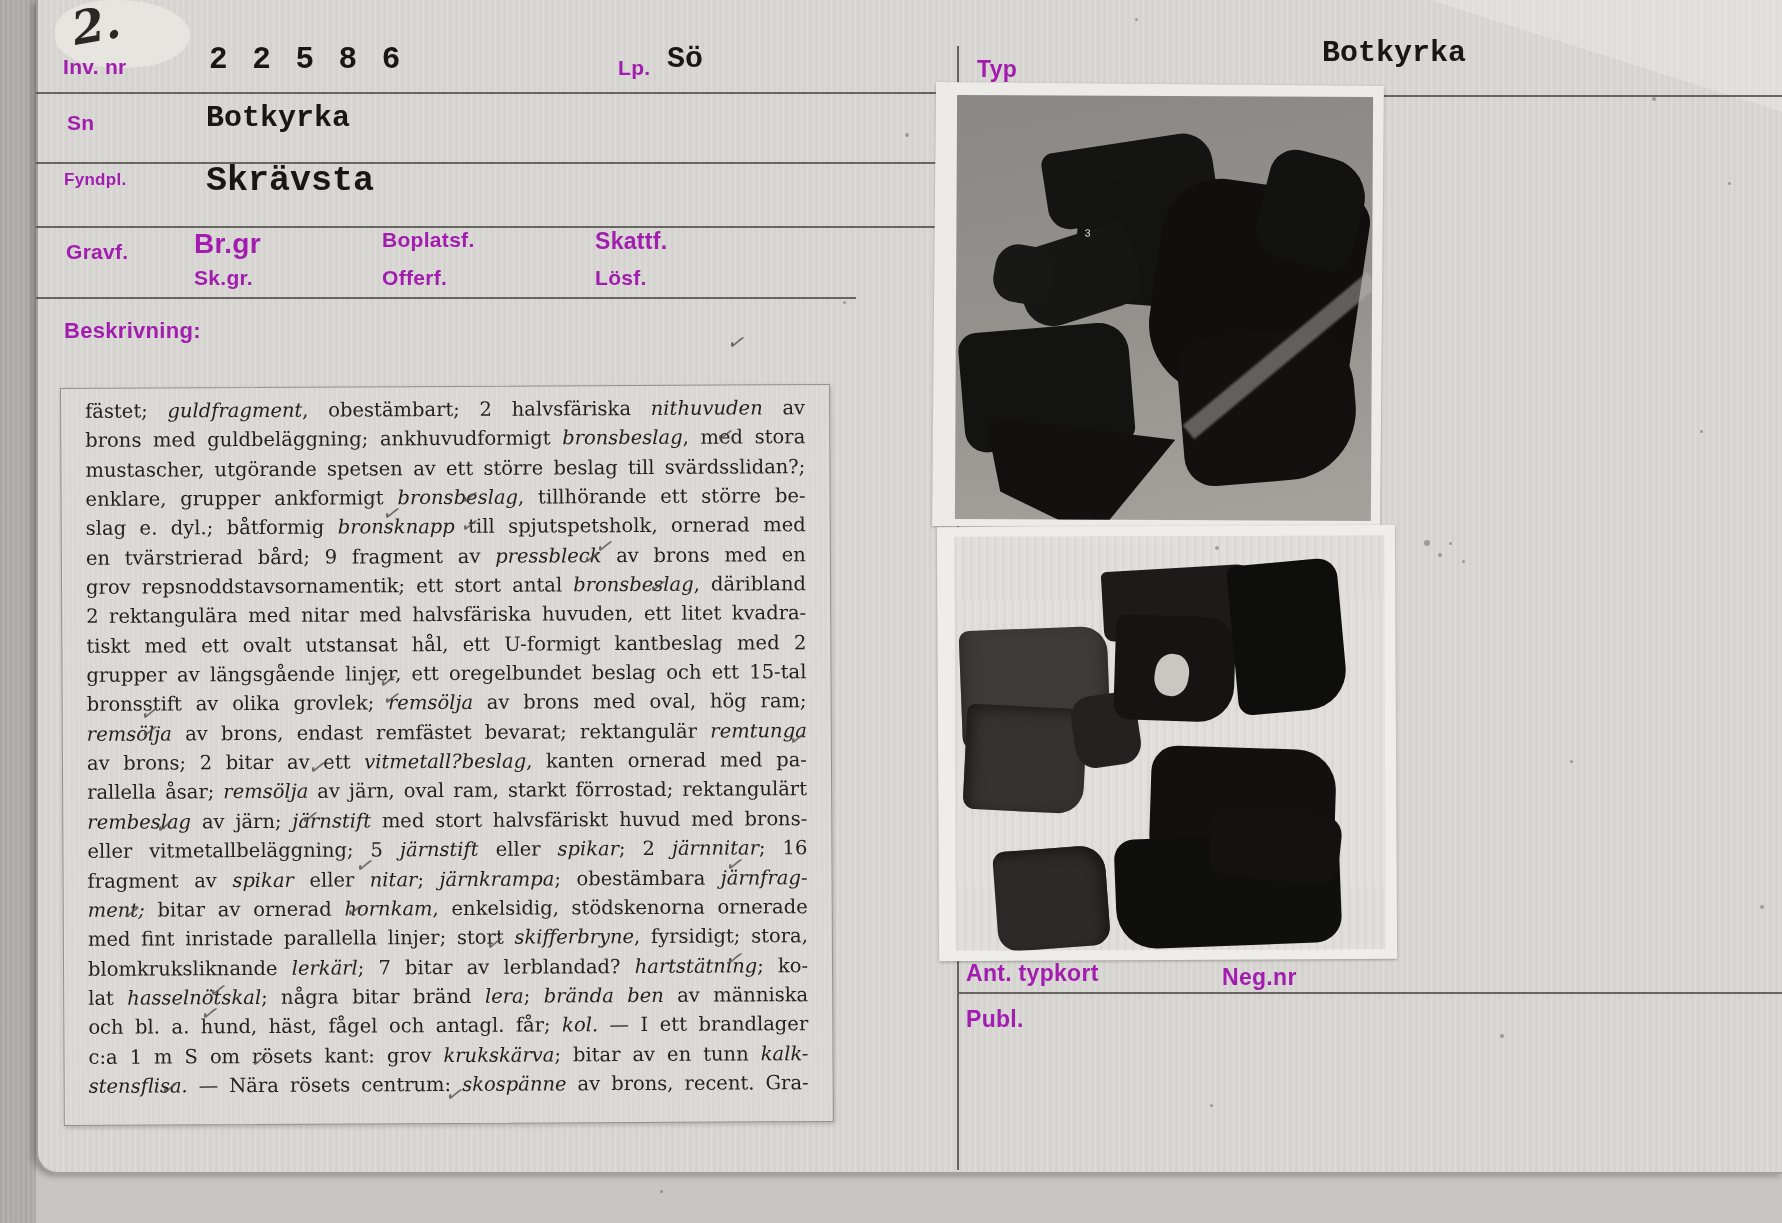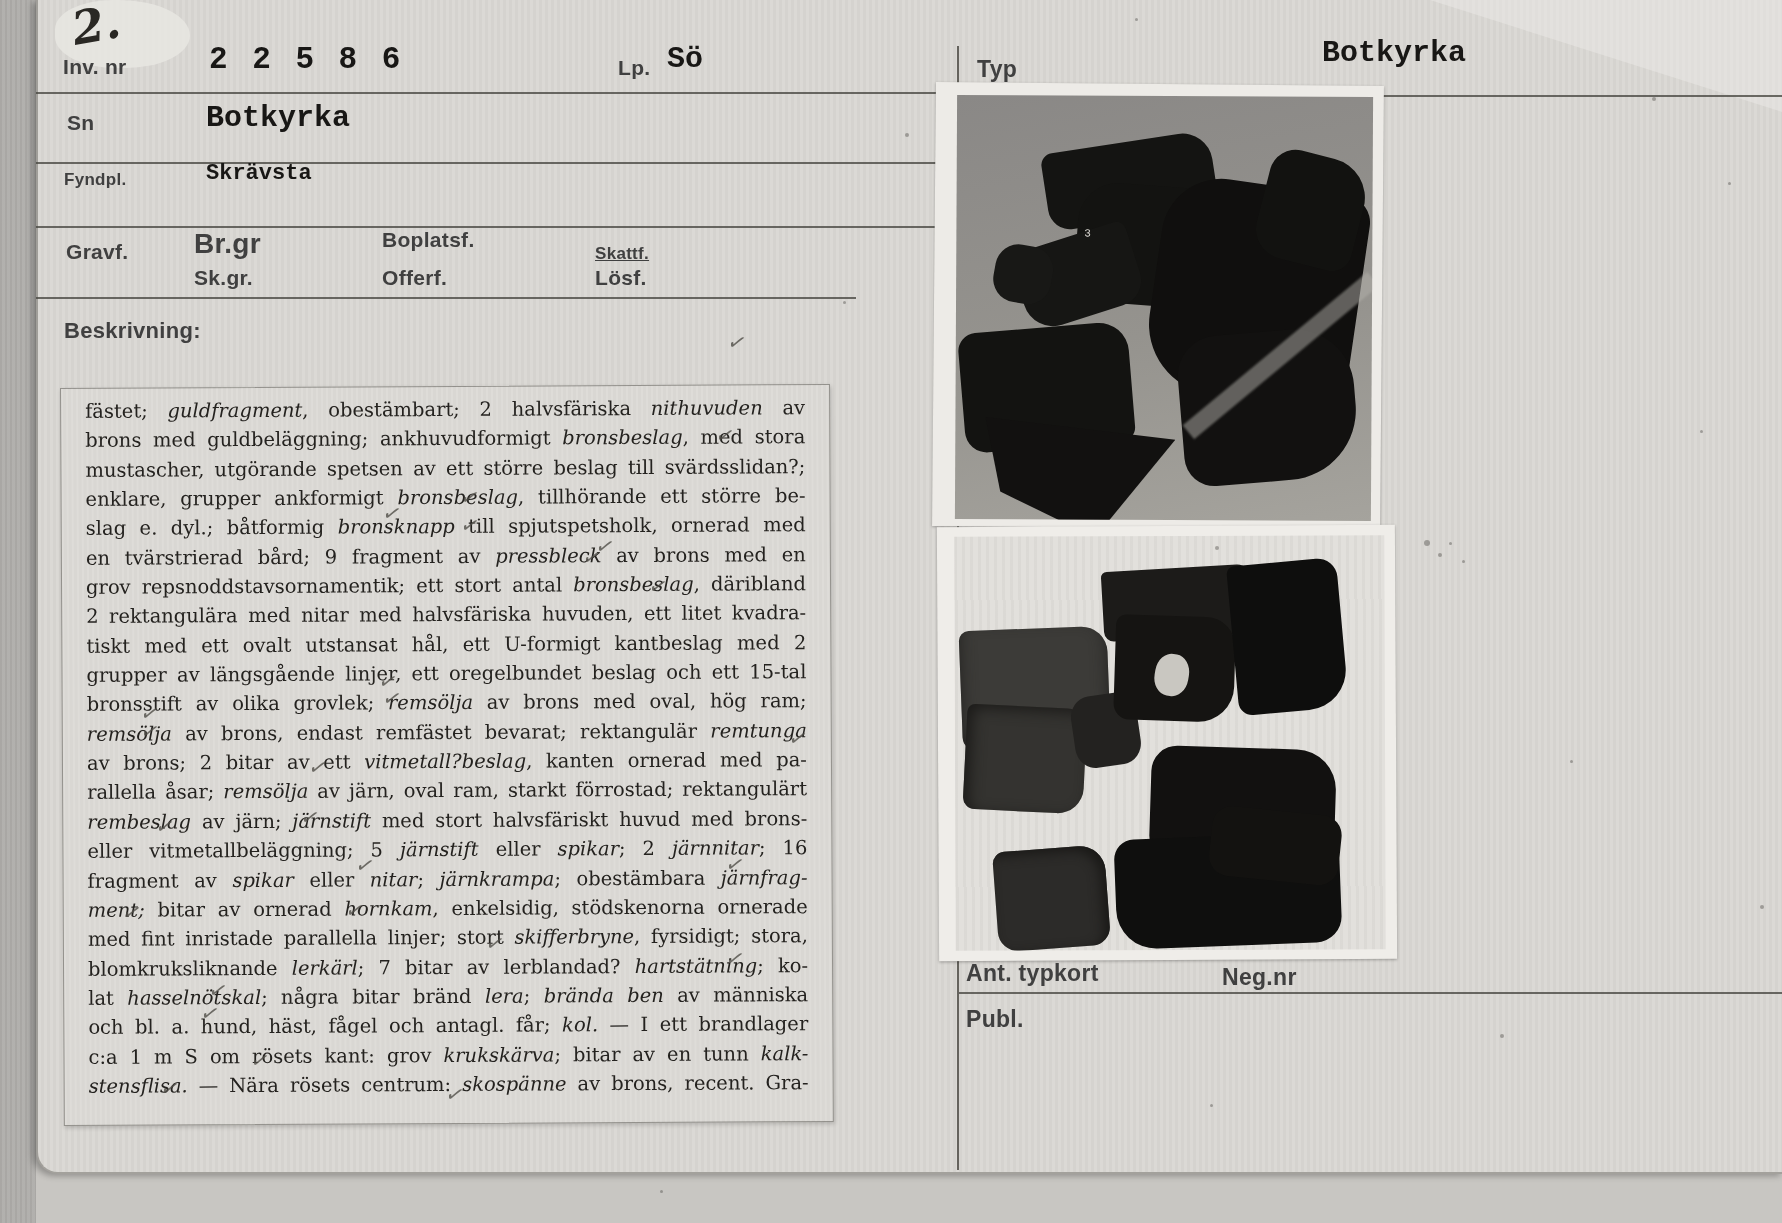--- a/index.html
+++ b/index.html
@@ -10,21 +10,21 @@
   .card{position:absolute;left:36px;top:0;width:1746px;height:1172px;background:#d9d7d3;
         border-bottom-left-radius:22px;border-left:2px solid #a09e99;border-bottom:2px solid #a3a19c;
         box-shadow:-4px 2px 6px rgba(0,0,0,.28);
         background-image:repeating-linear-gradient(90deg,rgba(255,255,255,.05) 0 3px,rgba(0,0,0,.02) 3px 6px);}
   .corner-wedge{position:absolute;left:1430px;top:0;width:352px;height:112px;
         clip-path:polygon(100% 0,0 0,100% 100%);background:rgba(238,236,232,.45);}
   .whiteout{position:absolute;left:55px;top:0px;width:135px;height:68px;background:#e8e6e2;
         border-radius:45% 55% 50% 48%;opacity:.85;}
   .handwritten{position:absolute;font-family:"DejaVu Serif",serif;font-style:italic;font-weight:700;
         color:#2a2824;transform:rotate(-10deg);}
-  .lbl{position:absolute;font-weight:700;color:#404040;letter-spacing:.3px;}
+  .lbl{position:absolute;font-weight:700;color:#a21caf;letter-spacing:.3px;}
   .typed{position:absolute;font-family:"Liberation Mono",monospace;font-weight:700;color:#181715;}
   .hline{position:absolute;height:2px;background:#47453f;opacity:.78;}
   .vline{position:absolute;width:2px;background:#47453f;opacity:.8;}
   .desc-paper{position:absolute;left:60px;top:388px;width:768px;height:736px;background:#dcdad6;
         border:1px solid rgba(90,88,82,.55);transform:rotate(-0.3deg);transform-origin:left top;
         box-shadow:1px 2px 4px rgba(0,0,0,.18);
         background-image:repeating-linear-gradient(90deg,rgba(255,255,255,.05) 0 2px,rgba(0,0,0,.015) 2px 5px);}
   .desc-text{position:absolute;left:24px;top:11px;width:720px;color:#24221f;
         font-family:"DejaVu Serif",serif;font-size:19.5px;}
   .desc-line{display:flex;justify-content:space-between;height:29.35px;align-items:baseline;}
@@ -60,27 +60,27 @@
   <span class="lbl" style="left:618px;top:56px;font-size:21px;">Lp.</span>
   <span class="typed" style="left:667px;top:42px;font-size:30px;">Sö</span>
   <span class="typed" style="left:1322px;top:36px;font-size:30px;">Botkyrka</span>
   <div class="hline" style="left:36px;top:92px;width:912px;"></div>
 
   <span class="lbl" style="left:67px;top:111px;font-size:21px;">Sn</span>
   <span class="typed" style="left:206px;top:101px;font-size:30px;">Botkyrka</span>
   <div class="hline" style="left:36px;top:162px;width:918px;"></div>
 
   <span class="lbl" style="left:64px;top:170px;font-size:17px;">Fyndpl.</span>
-  <span class="typed" style="left:206px;top:161px;font-size:22px;text-align:center;">Skrävsta</span>
+  <span class="typed" style="left:206px;top:161px;font-size:35px;text-align:center;">Skrävsta</span>
   <div class="hline" style="left:36px;top:226px;width:921px;"></div>
 
   <span class="lbl" style="left:66px;top:240px;font-size:21px;">Gravf.</span>
   <span class="lbl" style="left:194px;top:228px;font-size:28px;">Br.gr</span>
   <span class="lbl" style="left:382px;top:228px;font-size:21px;">Boplatsf.</span>
-  <span class="lbl" style="left:595px;top:244px;font-size:17px;text-decoration:underline;">Skattf.</span>
+  <span class="lbl" style="left:595px;top:228px;font-size:23px;">Skattf.</span>
   <span class="lbl" style="left:194px;top:266px;font-size:21px;">Sk.gr.</span>
   <span class="lbl" style="left:382px;top:266px;font-size:21px;">Offerf.</span>
   <span class="lbl" style="left:595px;top:266px;font-size:21px;">Lösf.</span>
   <div class="hline" style="left:36px;top:297px;width:820px;"></div>
 
   <span class="lbl" style="left:64px;top:310px;font-size:22px;margin-top:8px;">Beskrivning:</span>
 
   <div class="desc-paper">
     <div class="desc-text">
         <div class="desc-line">

